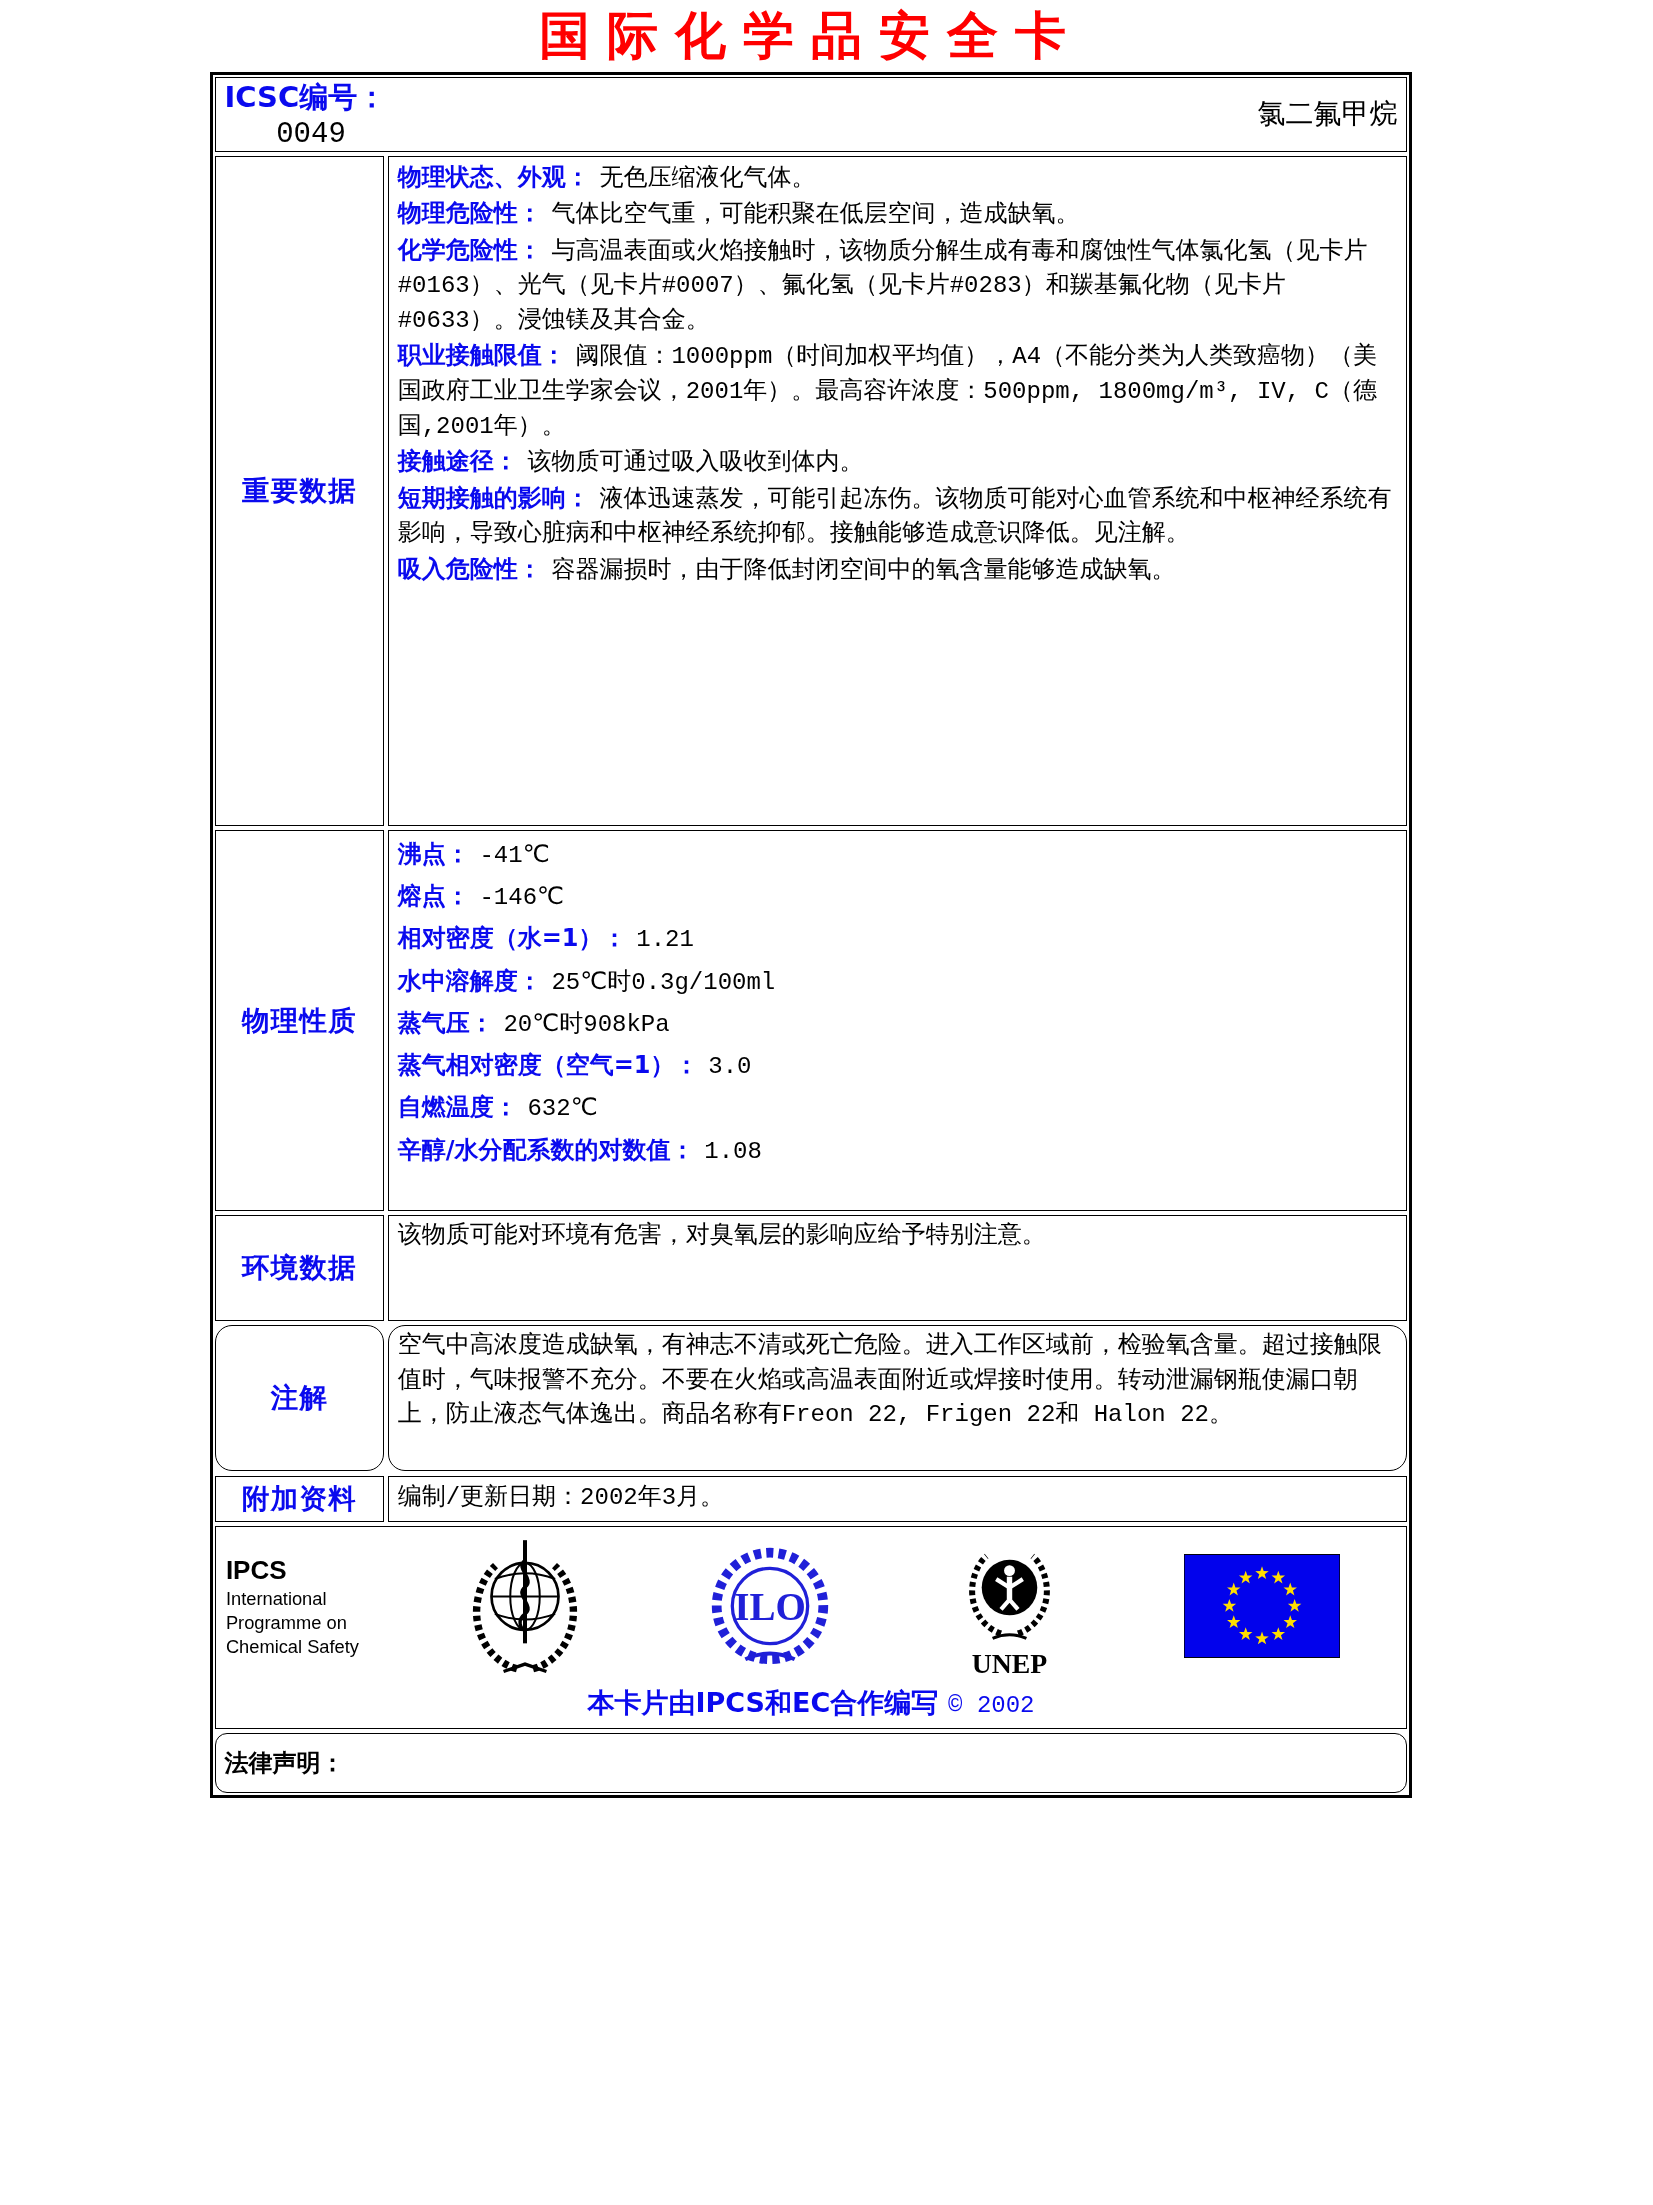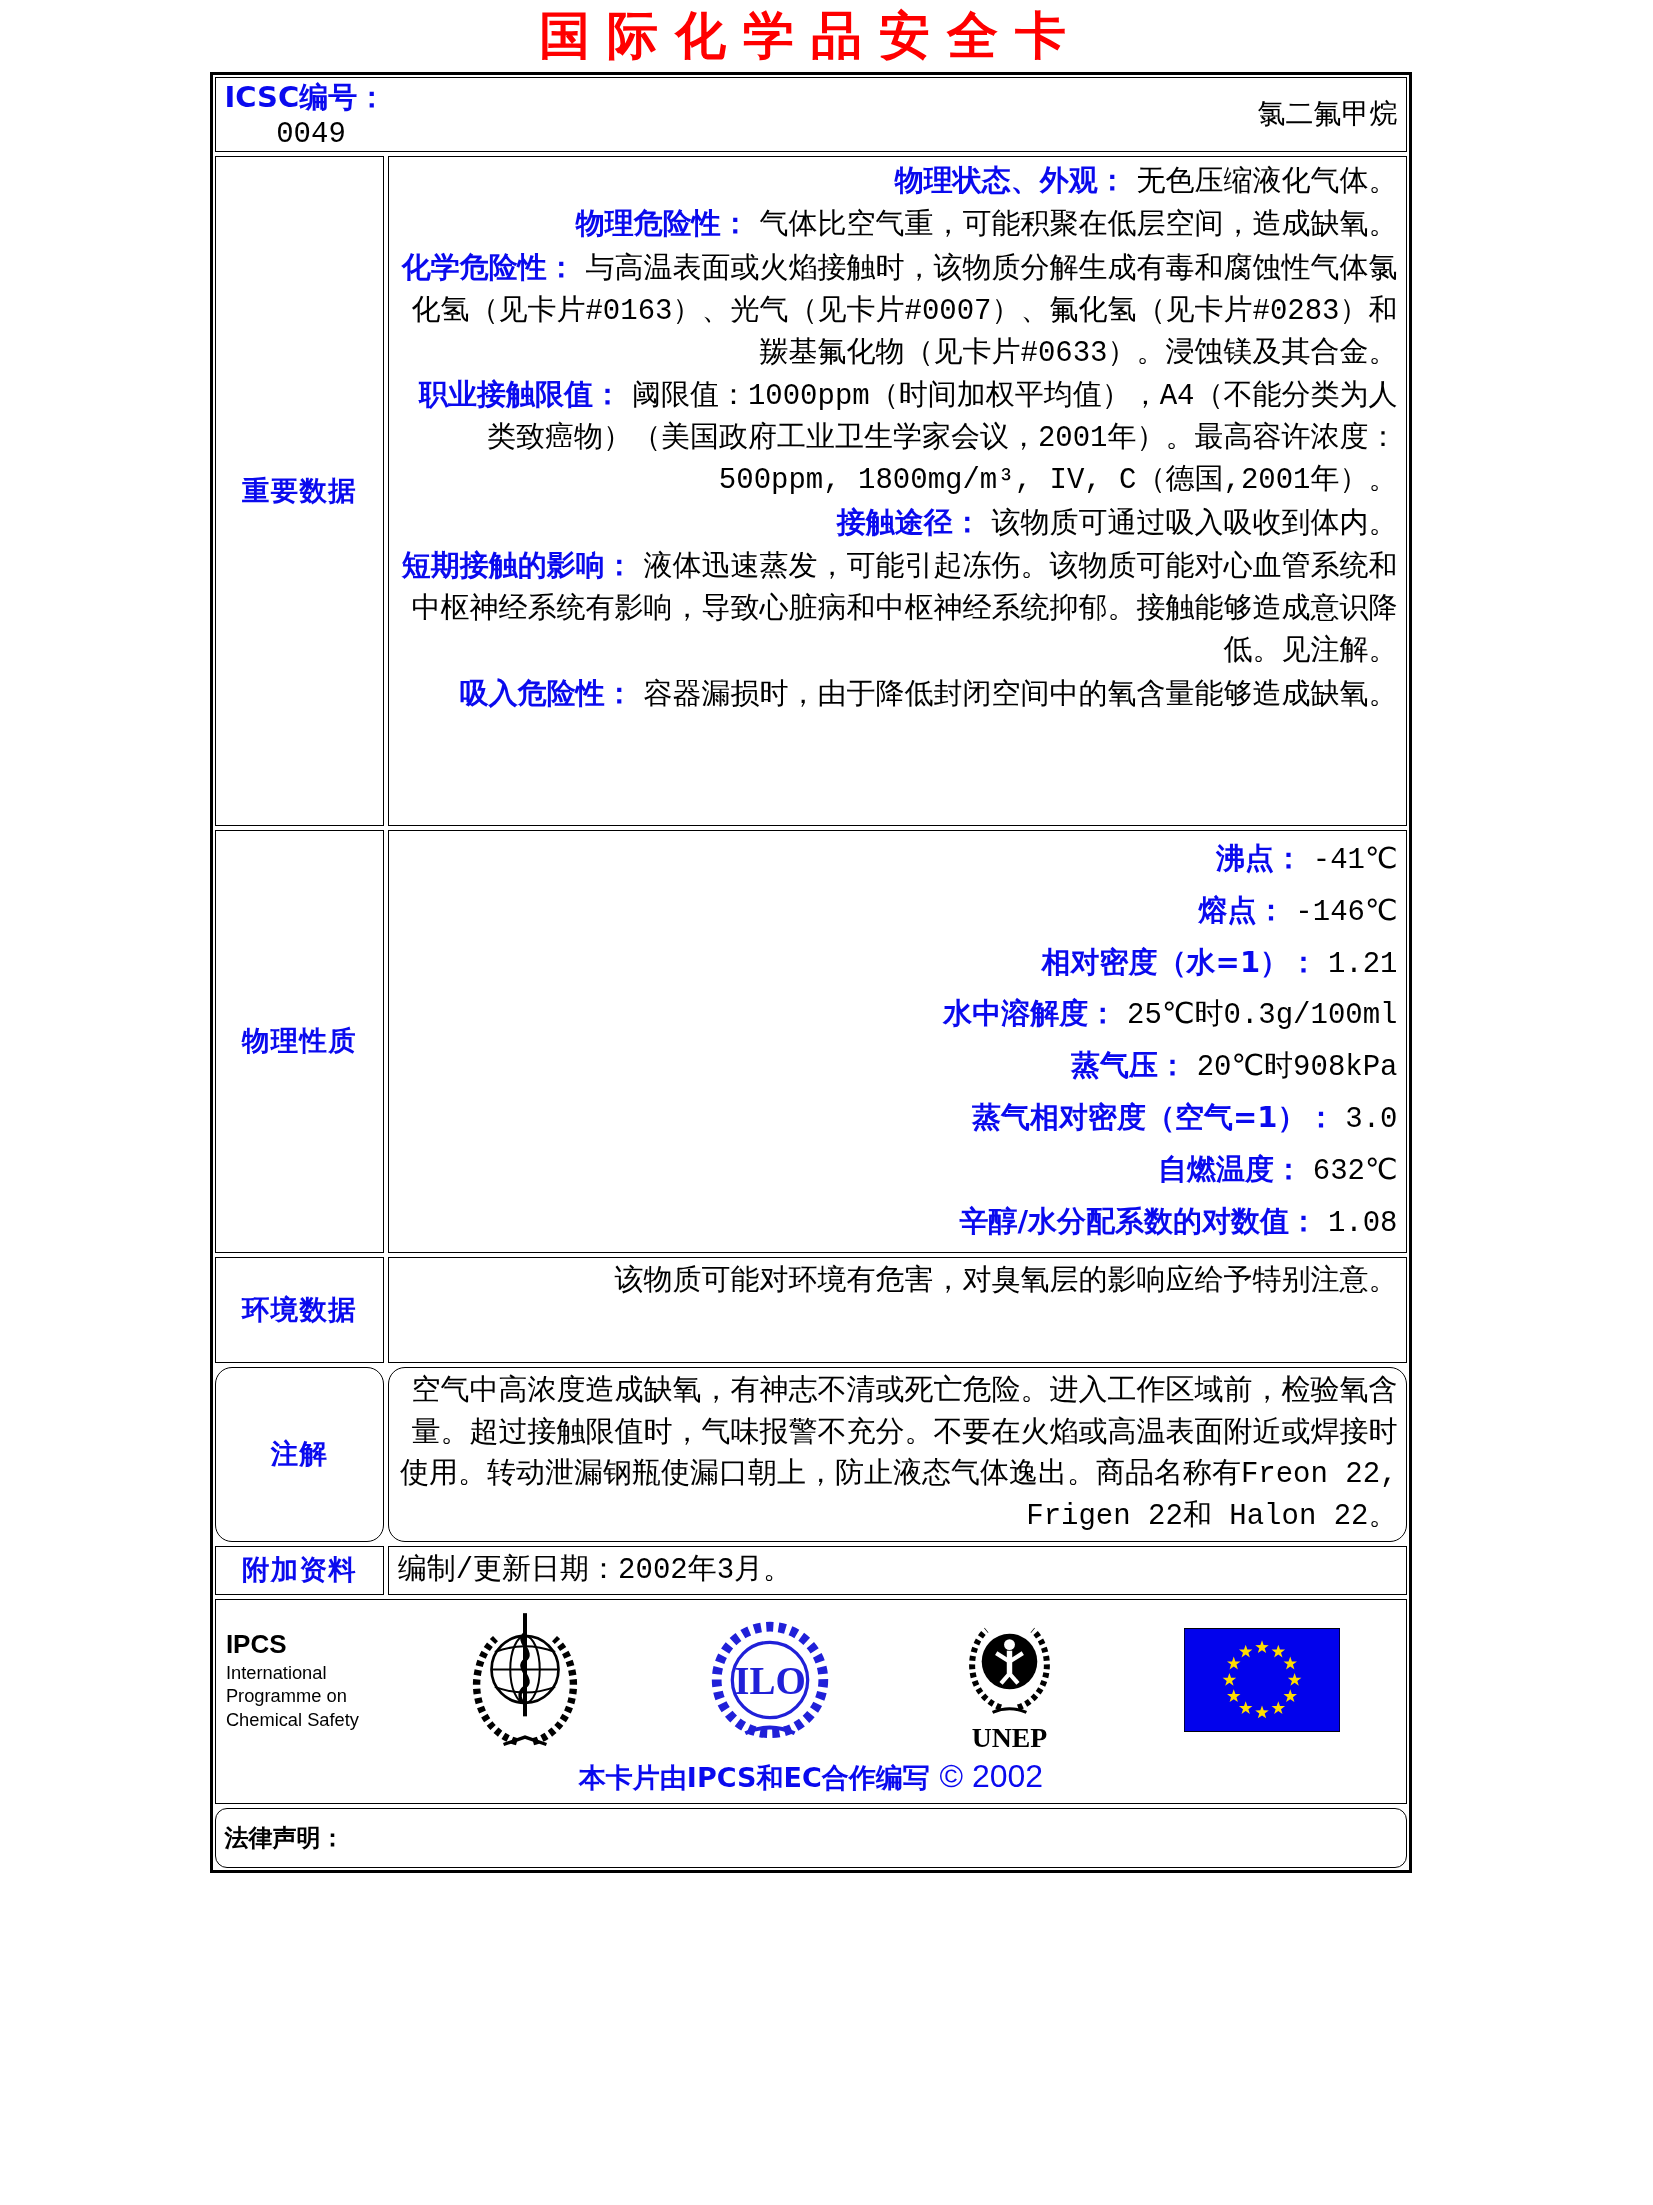--- a/index.html
+++ b/index.html
@@ -27,21 +27,21 @@
   .card{border:3.5px solid #000;background:#fff;}
   .row{display:flex;align-items:stretch;}
   .cell{border:1.4px solid #000;margin:2.1px;background:#fff;}
   .full{flex:1;}
   .label-cell{
     flex:0 0 169px;display:flex;align-items:center;justify-content:center;
     font-family:"DejaVu Sans","Liberation Sans",sans-serif;
     font-size:27.4px;font-weight:bold;color:var(--label_blue);
     text-align:center;letter-spacing:1.4px;
   }
-  .content-cell{flex:1;padding:2.8px 8.4px;font-size:29px;line-height:1.44;text-align:right;}
+  .content-cell{flex:1;padding:2.8px 8.4px;font-size:24px;line-height:1.44;}
   .para{margin:0;}
   .field{
     color:var(--label_blue);font-weight:bold;
     font-family:"DejaVu Sans","Liberation Sans",sans-serif;
     margin-right:9.8px;
   }
   
   .r-header .cell{min-height:49px;display:flex;align-items:center;justify-content:space-between;padding:0 8.4px;font-size:29px;}
   .r-important .cell{min-height:670px;}
   .r-physical .cell{min-height:381px;}
@@ -61,21 +61,21 @@
   .ipcs-block{flex:0 0 176px;font-family:"Liberation Sans","DejaVu Sans",sans-serif;}
   .ipcs-acronym{font-size:26px;font-weight:bold;line-height:1.25;}
   .ipcs-line{font-size:18.3px;line-height:1.3;}
   .logo-zone{flex:1;display:flex;align-items:center;justify-content:space-around;}
   .logo{display:flex;align-items:center;justify-content:center;}
   .footer-caption{
     text-align:center;margin:4.2px 0 2.8px 0;
     font-family:"DejaVu Sans","Liberation Sans",sans-serif;
     font-size:27px;font-weight:bold;color:var(--label_blue);
   }
-  .copyright{font-family:Liberation Sans, sans-serif;font-weight:normal;font-size:32px;margin-left:9.8px;}
+  .copyright{font-family:Liberation Mono, monospace;font-weight:normal;font-size:24px;margin-left:9.8px;}
   .legal-label{font-weight:bold;font-family:"DejaVu Sans","Liberation Sans",sans-serif;margin-right:7px;white-space:nowrap;}
   .serif-logo-text{font-family:"Liberation Serif","DejaVu Serif",serif;font-weight:bold;}
 </style>
 </head>
 <body>
 
 <div class="sheet">
 
   <h1 class="title">国际化学品安全卡</h1>
 

